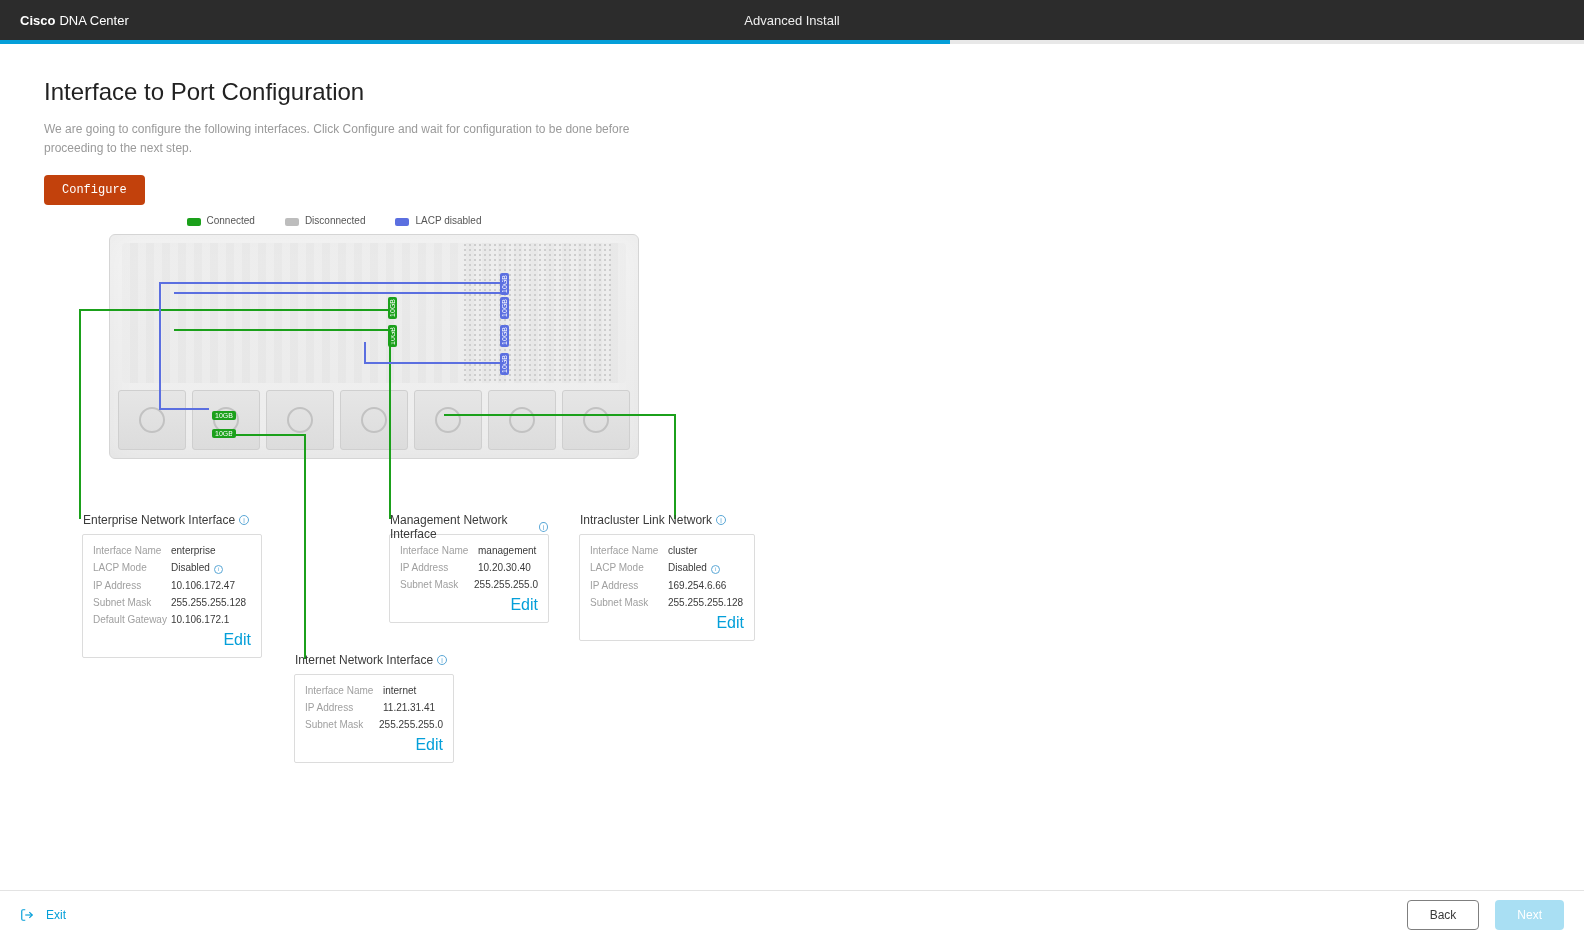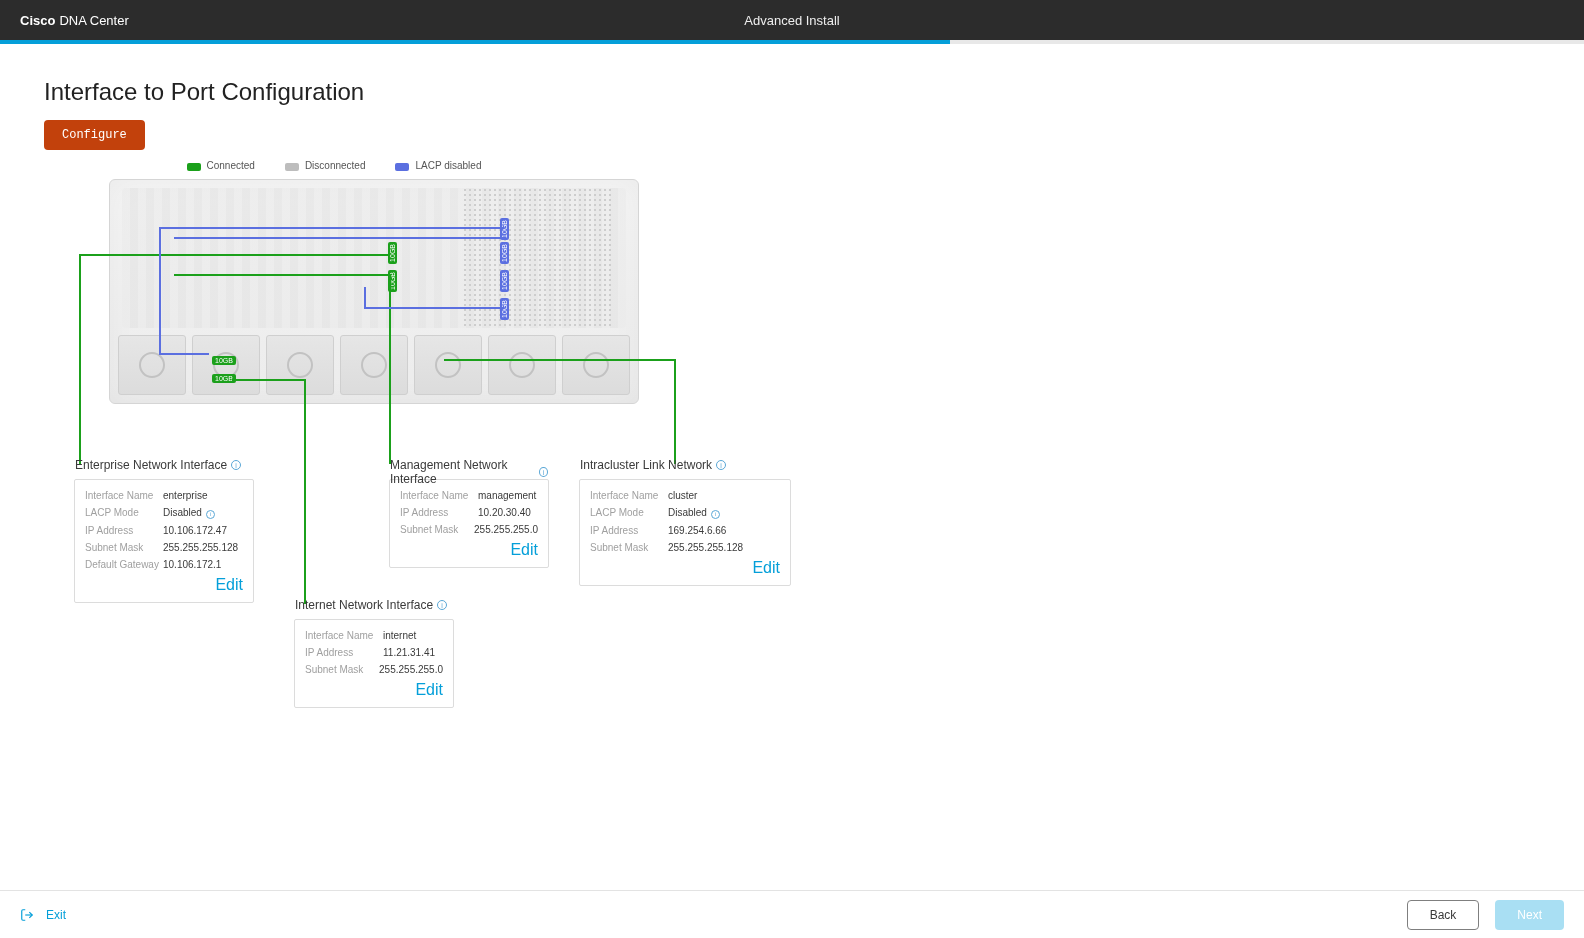--- a/index.html
+++ b/index.html
@@ -49,23 +49,23 @@
   .card { position: absolute; width: 180px; border: 1px solid #dcdcdc; border-radius: 2px; background: #fff; padding: 10px 10px 8px 10px; font-size: 10px; color: #7a7a7a; }
   .card h3 { font-size: 12px; font-weight: 400; color: #3a3a3a; margin-bottom: 8px; position: absolute; top: -22px; left: 0; display: flex; align-items: center; gap: 4px; }
   .card h3 .info { width: 10px; height: 10px; border: 1px solid #5aa7d6; border-radius: 50%; color: #5aa7d6; font-size: 7px; display: inline-flex; align-items: center; justify-content: center; }
   .row { display: flex; margin-bottom: 6px; }
   .row .k { width: 78px; color: #a0a0a0; }
   .row .v { color: #3a3a3a; }
   .row .v .info { width: 9px; height: 9px; border: 1px solid #5aa7d6; border-radius: 50%; color: #5aa7d6; font-size: 6px; display: inline-flex; align-items: center; justify-content: center; margin-left: 4px; }
   .edit { text-align: right; color: #049fd9; font-size: 16px; cursor: pointer; }
 
   
-  .card.ent { left: 0; top: 300px; }
+  .card.ent { left: 8px; top: 300px; }
   .card.mgmt { left: 315px; top: 300px; width: 160px; }
-  .card.intra { left: 505px; top: 300px; width: 212px; }
+  .card.intra { left: 505px; top: 300px; width: 176px; }
   .card.inet { left: 220px; top: 440px; width: 160px; }
 
   
 
   .footer { height: 48px; border-top: 1px solid #e3e3e3; display: flex; align-items: center; justify-content: space-between; padding: 0 20px; }
   .exit { display: flex; align-items: center; gap: 12px; color: #049fd9; font-size: 12px; cursor: pointer; }
   .exit svg { width: 14px; height: 14px; }
   .footer .right { display: flex; gap: 16px; }
   .btn { padding: 7px 22px; border-radius: 4px; font-size: 12px; cursor: pointer; }
   .btn-outline { background: #fff; border: 1px solid #7f7f7f; color: #3a3a3a; }
@@ -80,20 +80,21 @@
       <span>Cisco</span><span class="light">DNA Center</span>
     </span>
     <span class="step">Advanced Install</span>
   </div>
   <div class="progressbar">
     <div class="fill" style="width: 60%;"></div>
   </div>
 
   <div class="page">
     <h1>Interface to Port Configuration</h1>
+    <p class="subtitle">We are going to configure the following interfaces. Click Configure and wait for configuration to be done before proceeding to the next step.</p>
     <button class="btn-primary">Configure</button>
 
     <div class="legend">
       <div class="item">
           <span class="swatch sw-green"></span>
           <span>Connected</span>
         </div>
       <div class="item">
           <span class="swatch sw-grey"></span>
           <span>Disconnected</span>

